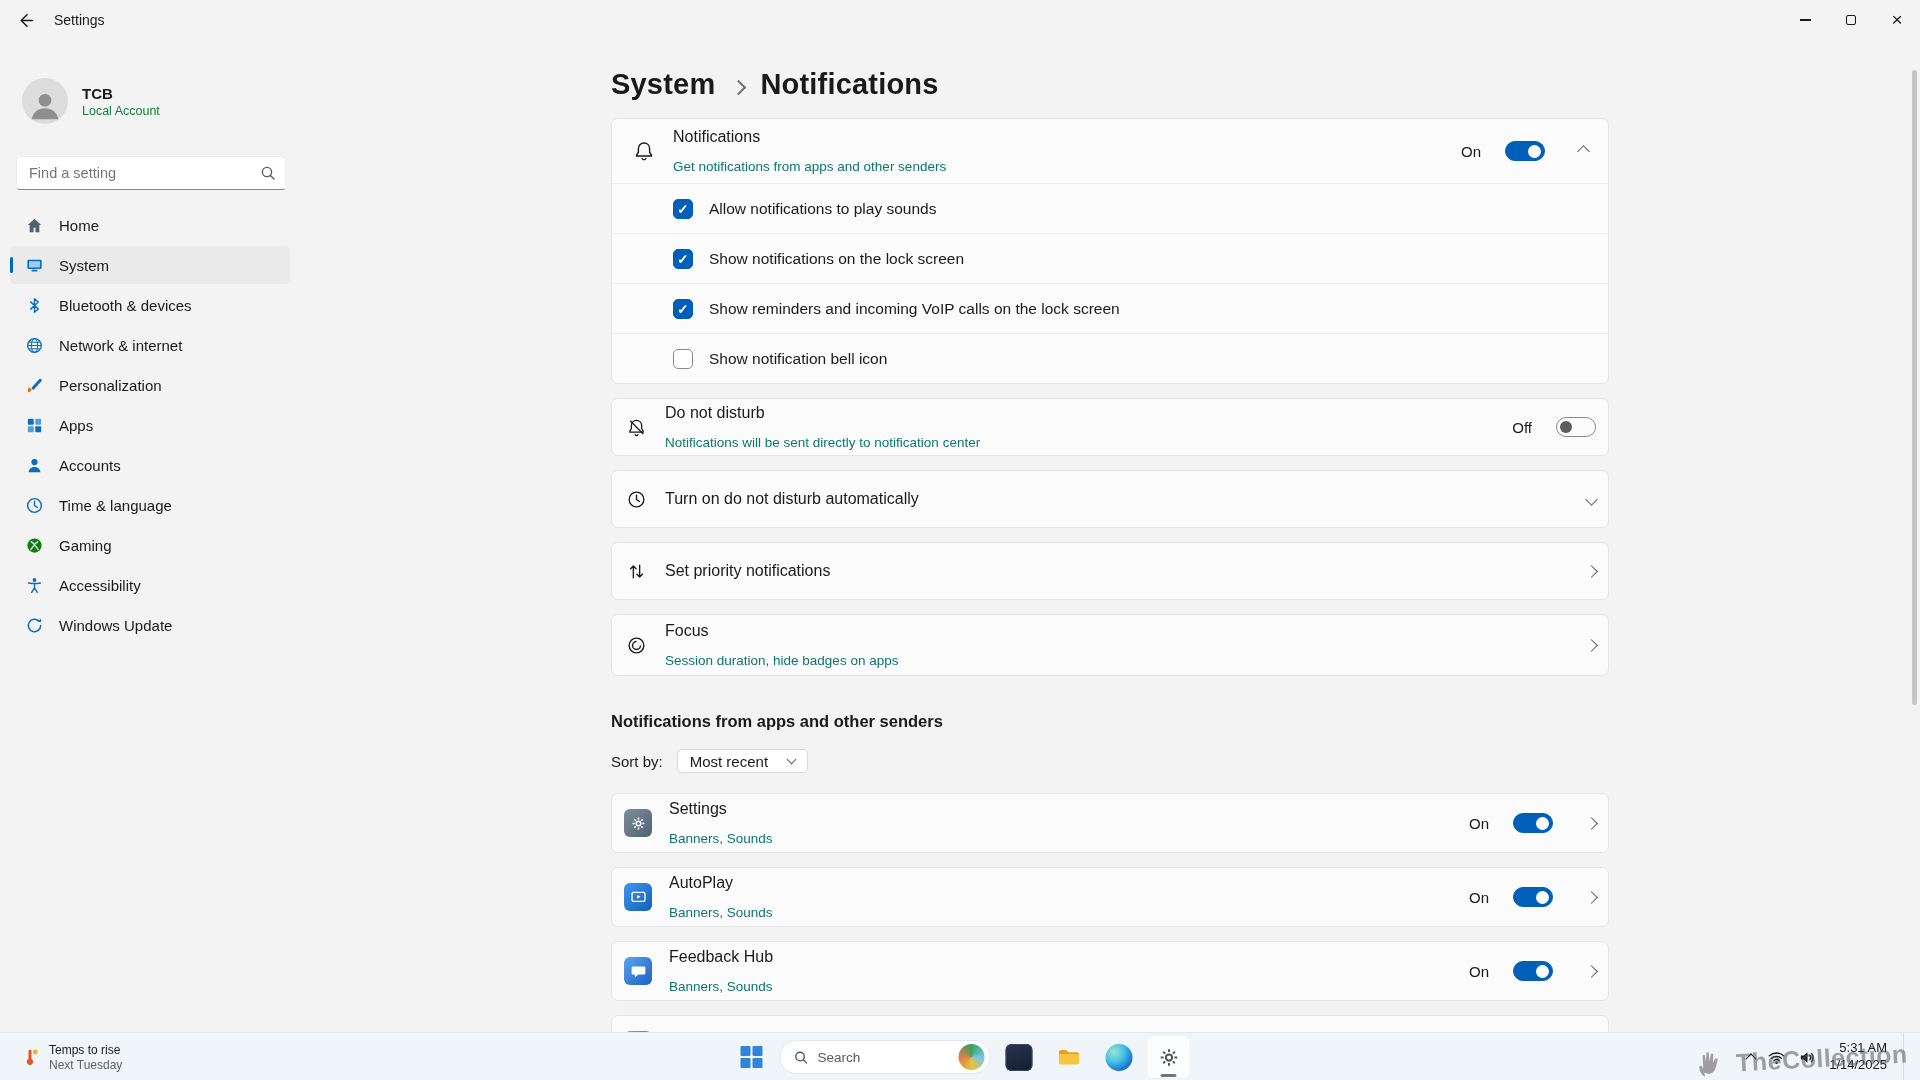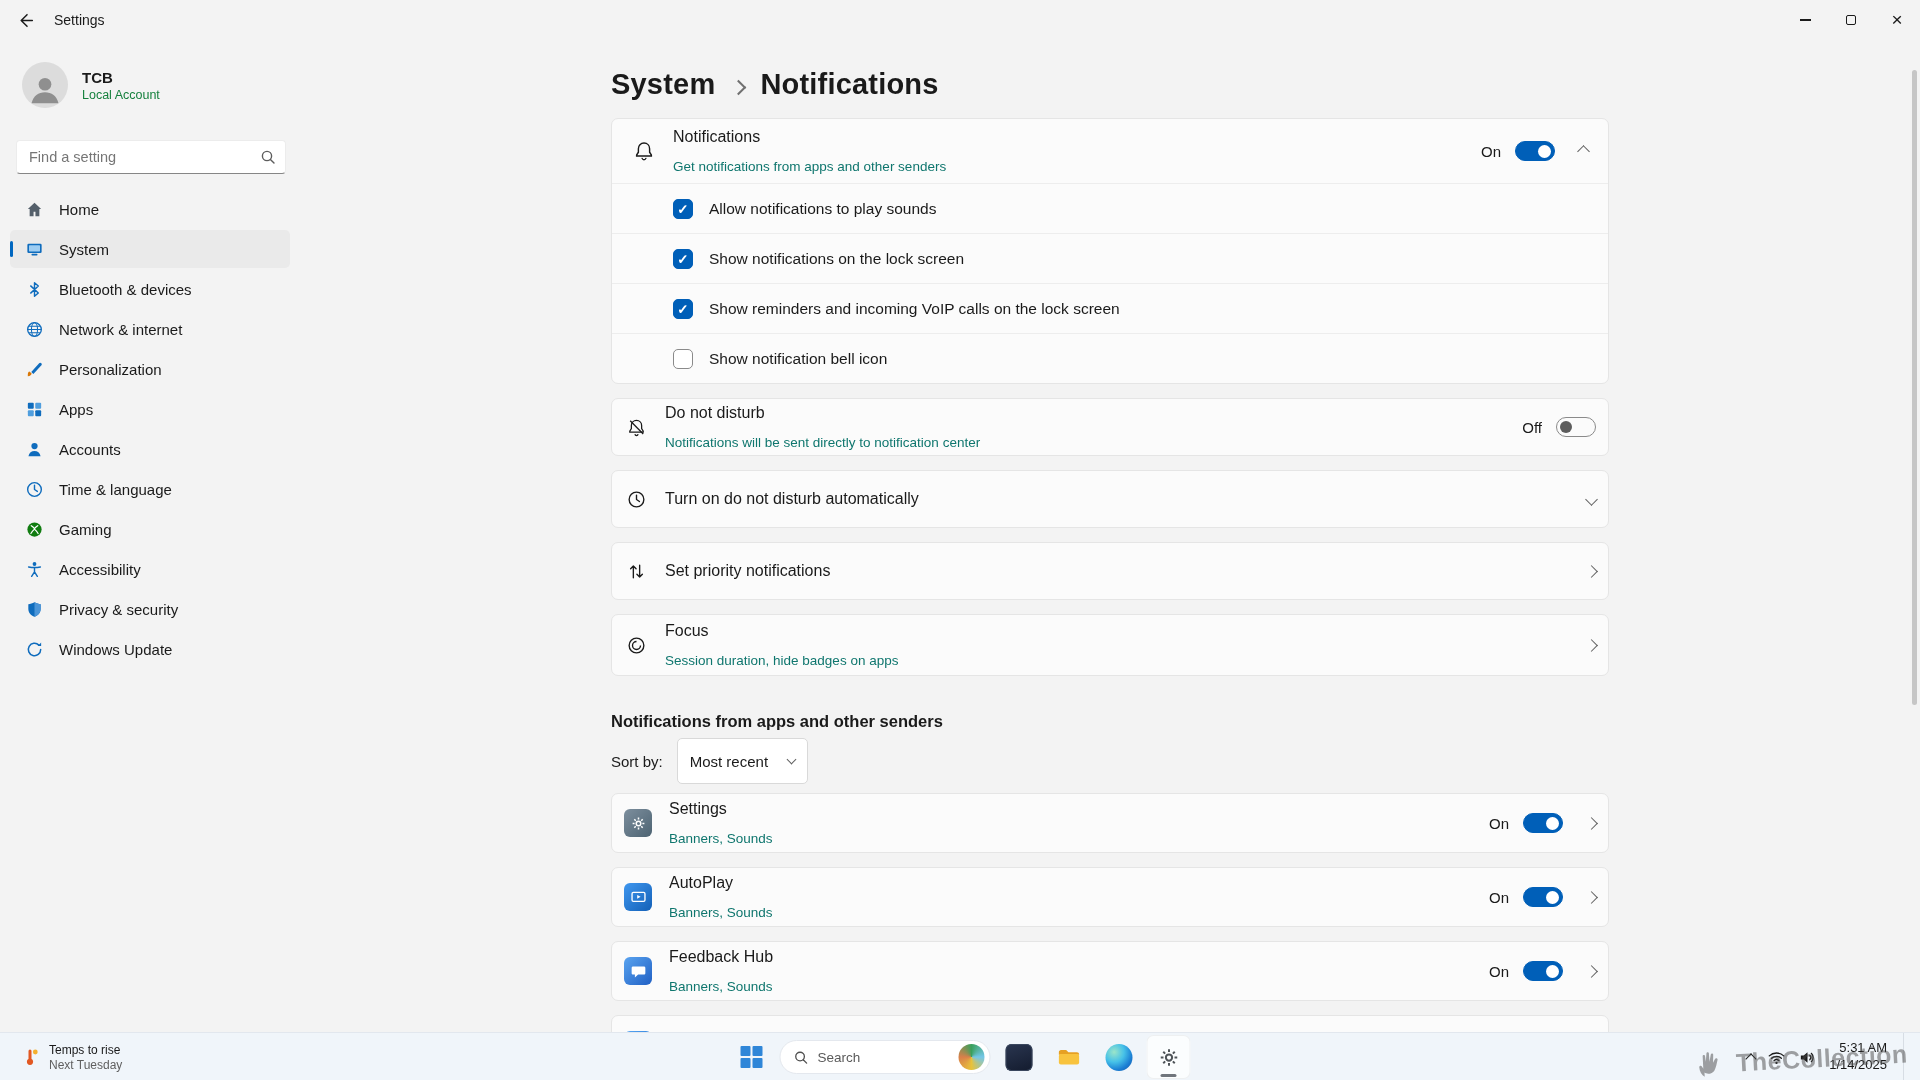--- a/index.html
+++ b/index.html
@@ -12,21 +12,21 @@
   .back-btn { width:36px; height:34px; margin-left:8px; border:none; background:transparent; border-radius:5px;
     display:flex; align-items:center; justify-content:center; cursor:pointer; }
   .win-title { font-size:14px; margin-left:10px; }
   .win-controls { position:absolute; right:0; top:0; height:40px; display:flex; }
   .win-btn { width:46px; height:40px; display:flex; align-items:center; justify-content:center; }
   .glyph-min { width:11px; height:1.4px; background:#1a1a1a; display:block; }
   .glyph-max { width:10px; height:10px; border:1.3px solid #1a1a1a; border-radius:2px; display:block; }
   .glyph-close::after { content:"×"; font-size:19px; line-height:1; color:#1a1a1a; }
 
   
-  .sidebar { position:absolute; top:40px; left:0; width:300px; bottom:48px; padding:0 10px; }
+  .sidebar { position:absolute; top:56px; left:0; width:300px; bottom:48px; padding:0 10px; }
   .account { display:flex; align-items:center; gap:14px; margin:22px 6px 0 12px; }
   .avatar { width:46px; height:46px; border-radius:50%; background:#dcdcdc; overflow:hidden; display:flex; align-items:flex-end; justify-content:center; }
   .acc-name { font-size:15px; font-weight:700; }
   .acc-type { font-size:12.5px; color:#15803d; margin-top:2px; }
   .search-box { position:relative; margin:32px 4px 0 6px; }
   .search-box input { width:100%; height:34px; border:1px solid #ececec; border-bottom:1px solid #868686; border-radius:4px;
     background:#fff; padding:0 34px 0 12px; font-size:14.5px; font-family:inherit; color:#1a1a1a; outline:none; }
   .search-box input::placeholder { color:#767676; }
   .search-box .mag { position:absolute; right:10px; top:9px; }
   .nav { margin-top:16px; }
@@ -51,21 +51,21 @@
 
   .card, .card-group { background:#fbfbfb; border:1px solid #e5e5e5; border-radius:7px; }
   .card-group { margin-top:14px; overflow:hidden; }
   .row { display:flex; align-items:center; padding:0 20px 0 20px; }
   .row.header { min-height:64px; }
   .row.opt { height:50px; border-top:1px solid #ededed; padding-left:61px; gap:16px; cursor:pointer; }
   .row-icon { width:24px; display:flex; justify-content:center; margin-right:17px; }
   .row-text { flex:1; }
   .row-title { font-size:16px; }
   .row-sub { font-size:13.5px; color:#0f766e; margin-top:13px; }
-  .row-ctrl { display:flex; align-items:center; gap:14px; }
+  .row-ctrl { display:flex; align-items:center; gap:24px; }
   .row-ctrl .chev { margin-left:10px; }
   .state-label { font-size:15px; }
 
   .toggle { position:relative; width:40px; height:20px; border:1px solid #8a8a8a; border-radius:11px; display:inline-block; background:transparent; cursor:pointer; }
   .toggle .knob { position:absolute; left:3px; top:3px; width:12px; height:12px; border-radius:50%; background:#5d5d5d; }
   .toggle.on { background:#005fb8; border-color:#005fb8; }
   .toggle.on .knob { left:auto; right:3px; background:#fff; width:13px; height:13px; top:2.5px; }
 
   .checkbox { width:20px; height:20px; border:1px solid #8a8a8a; border-radius:5px; background:#fff; flex:0 0 20px;
     display:flex; align-items:center; justify-content:center; }
@@ -73,21 +73,21 @@
   .checkbox.checked::after { content:"✓"; color:#fff; font-size:13.5px; font-weight:700; }
   .check-label { font-size:15.5px; }
 
   .card.single { margin-top:14px; display:flex; align-items:center; padding:0 12px; }
   .card.h1 { height:58px; }
   .card.h2 { height:62px; }
 
   .section-heading { font-size:16.5px; font-weight:700; margin-top:36px; }
   .sort-row { display:flex; align-items:center; margin-top:14px; gap:14px; height:32px; }
   .sort-label { font-size:15px; }
-  .dropdown { display:flex; align-items:center; gap:20px; height:46px; background:#fff; border:1px solid #d9d9d9;
+  .dropdown { display:flex; align-items:center; gap:20px; height:24px; background:#fff; border:1px solid #d9d9d9;
     border-radius:5px; padding:0 12px; cursor:pointer; }
   .dropdown span.val { font-size:15px; }
   .chev.small { width:7px; height:7px; border-width:1.4px; margin-top:-3px; }
 
   .app-list { margin-top:16px; }
   .app-row { height:60px; margin-bottom:13px; }
   .app-icon { width:28px; height:28px; border-radius:6px; display:flex; align-items:center; justify-content:center; margin-right:17px; }
   .app-icon.settings { background:linear-gradient(135deg,#7d8f9e,#4d6372); }
   .app-icon.autoplay { background:linear-gradient(135deg,#3f97ef,#1360b7); }
   .app-icon.feedback { background:linear-gradient(135deg,#5aa4f0,#2060c4); }
@@ -259,29 +259,20 @@
             <svg width="19" height="19" viewBox="0 0 20 20">
               <circle cx="10" cy="4.2" r="2" fill="#0f6cbd"></circle>
               <path d="M3.8 7.3c4.1.9 8.3.9 12.4 0M10 8.2v4.2m0 0l-3 4.8m3-4.8l3 4.8" stroke="#0f6cbd" stroke-width="1.5" fill="none" stroke-linecap="round" stroke-linejoin="round"></path>
             </svg>
           </span>
         <span class="nav-label">Accessibility</span>
       </div>
       <div class="nav-item">
         <span class="nav-icon">
             <svg width="19" height="19" viewBox="0 0 20 20">
-              <path d="M10 2.4c2.2 1.2 4.4 1.8 6.5 2v5c0 4-2.6 6.7-6.5 8.1-3.9-1.4-6.5-4.1-6.5-8.1v-5c2.1-.2 4.3-.8 6.5-2z" fill="#0f6cbd"></path>
-              <path d="M10 2.4v15.1c3.9-1.4 6.5-4.1 6.5-8.1v-5c-2.1-.2-4.3-.8-6.5-2z" fill="#4b95d8"></path>
-            </svg>
-          </span>
-        <span class="nav-label">Privacy &amp; security</span>
-      </div>
-      <div class="nav-item">
-        <span class="nav-icon">
-            <svg width="19" height="19" viewBox="0 0 20 20">
               <path d="M16.5 10a6.5 6.5 0 1 1-1.9-4.6" fill="none" stroke="#0f6cbd" stroke-width="1.6" stroke-linecap="round"></path>
               <path d="M17 2.6v3.6h-3.6z" fill="#0f6cbd"></path>
             </svg>
           </span>
         <span class="nav-label">Windows Update</span>
       </div>
     </nav>
   </aside>
 
   <main class="content">

